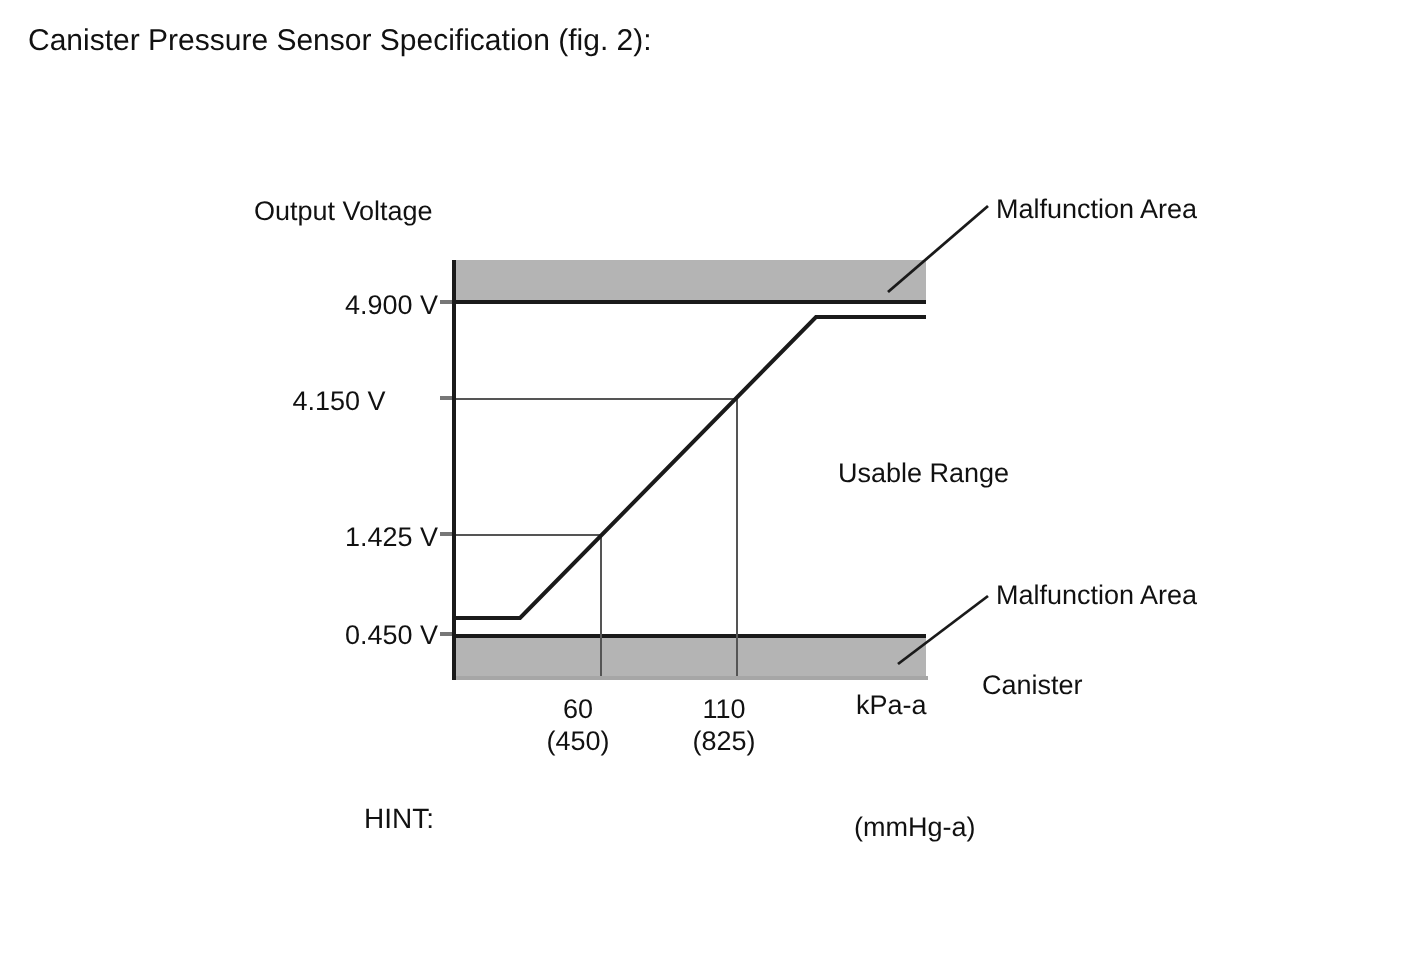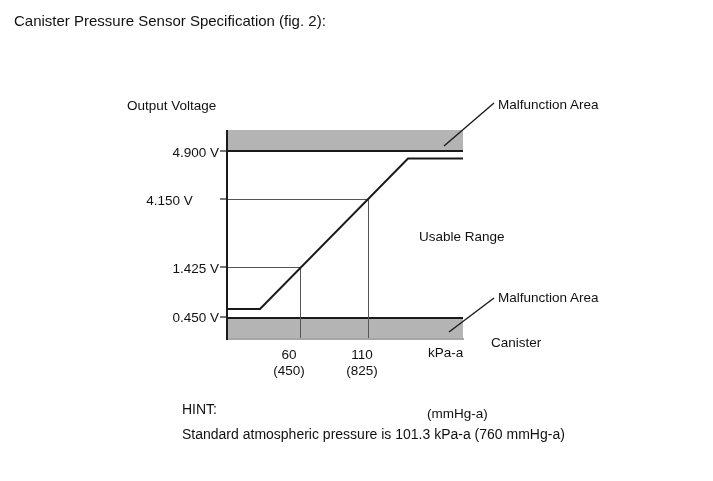--- a/index.html
+++ b/index.html
@@ -105,15 +105,14 @@
   <div class="abs lbl xtick xg-110 xrow-2">(825)</div>
   <div class="abs lbl x-unit-1">kPa-a</div>
   <div class="abs lbl x-unit-2">(mmHg-a)</div>
   <div class="abs lbl x-axis-title">Canister</div>
 
   <div class="abs lbl usable-range">Usable Range</div>
   <div class="abs lbl malf-top">Malfunction Area</div>
   <div class="abs lbl malf-bot">Malfunction Area</div>
 
   <div class="abs hint-label">HINT:</div>
-  <div class="abs hint-text">Standard atmospheric pressure is 101.3 kPa-a (760 mmHg-a)</div>
 
 </div>
 
 </body></html>

